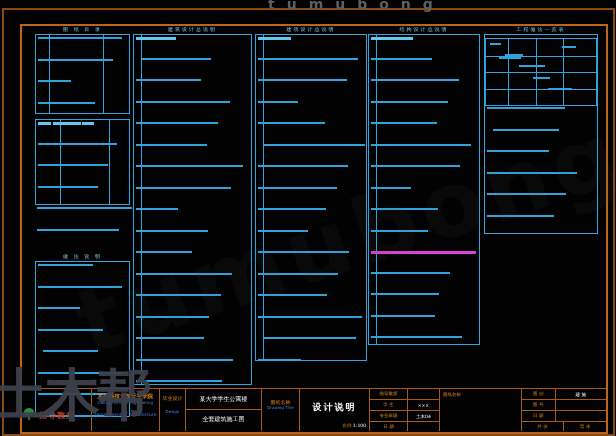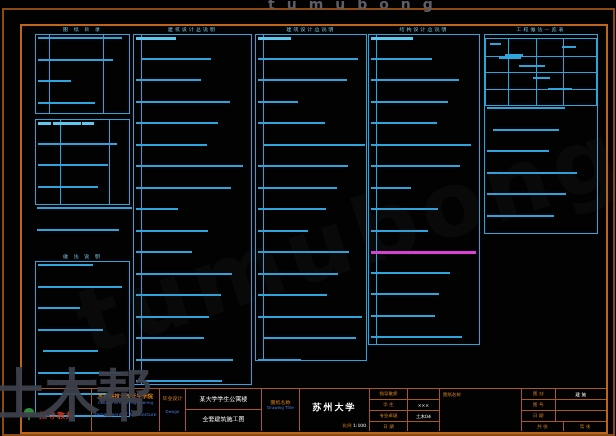--- a/index.html
+++ b/index.html
@@ -206,21 +206,21 @@
     </div>
     <div class="tbcell" style="width:76px;text-align:center;color:#fff;">
       <div style="font-size:6px;margin-top:6px;border-bottom:1px solid #a85a16;padding-bottom:5px;">某大学学生公寓楼</div>
       <div style="font-size:6px;margin-top:5px;">全套建筑施工图</div>
     </div>
     <div class="tbcell" style="width:38px;text-align:center;">
       <div class="olabel" style="font-size:5px;margin-top:10px;">图纸名称</div>
       <div class="blabel" style="font-size:4px;">Drawing Title</div>
     </div>
     <div class="tbcell" style="width:70px;">
-      <div style="color:#fff;font-size:9px;font-weight:bold;text-align:center;margin-top:12px;letter-spacing:2px;">苏州大学</div>
+      <div style="color:#fff;font-size:9px;font-weight:bold;text-align:center;margin-top:12px;letter-spacing:2px;">设计说明</div>
       <div style="position:absolute;right:3px;bottom:3px;font-size:4.5px;">
         <span class="olabel">比例</span>
         <span style="color:#fff;">1:100</span>
       </div>
     </div>
     <div class="tbcell" style="width:70px;">
       <div class="fldrow">
           <div class="flbl">指导教师</div>
           <div class="fval"></div>
         </div>

